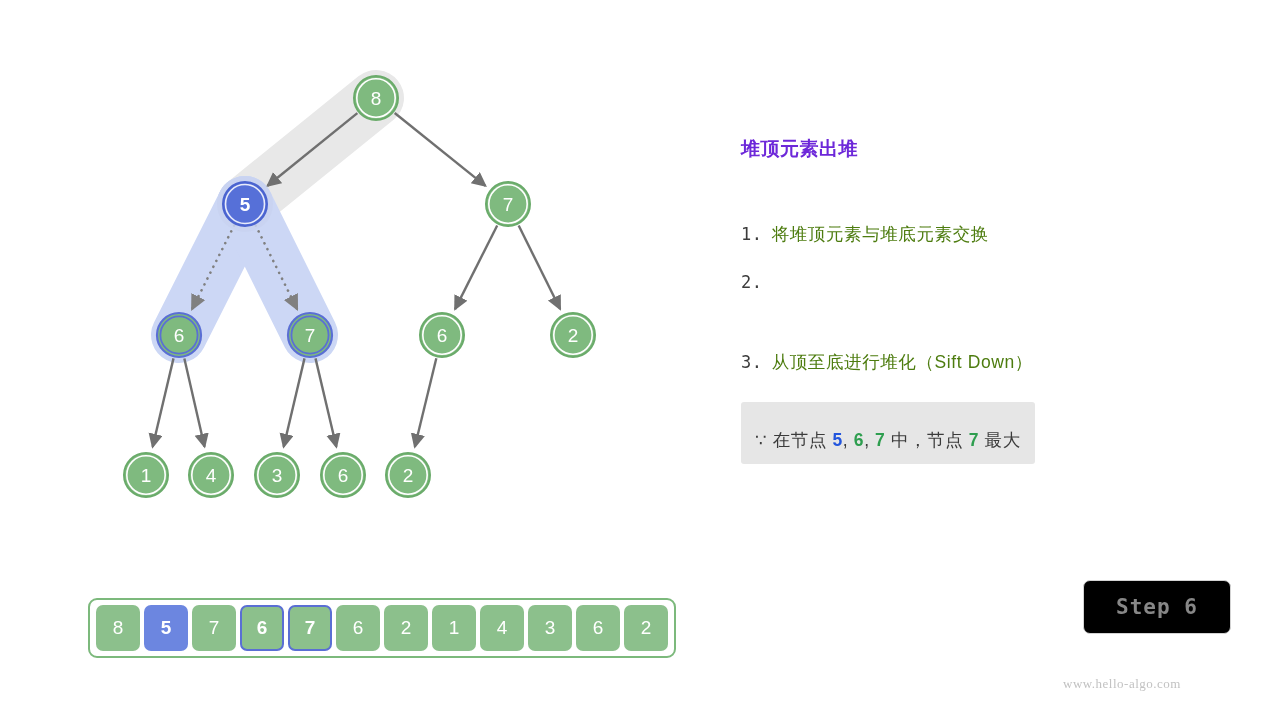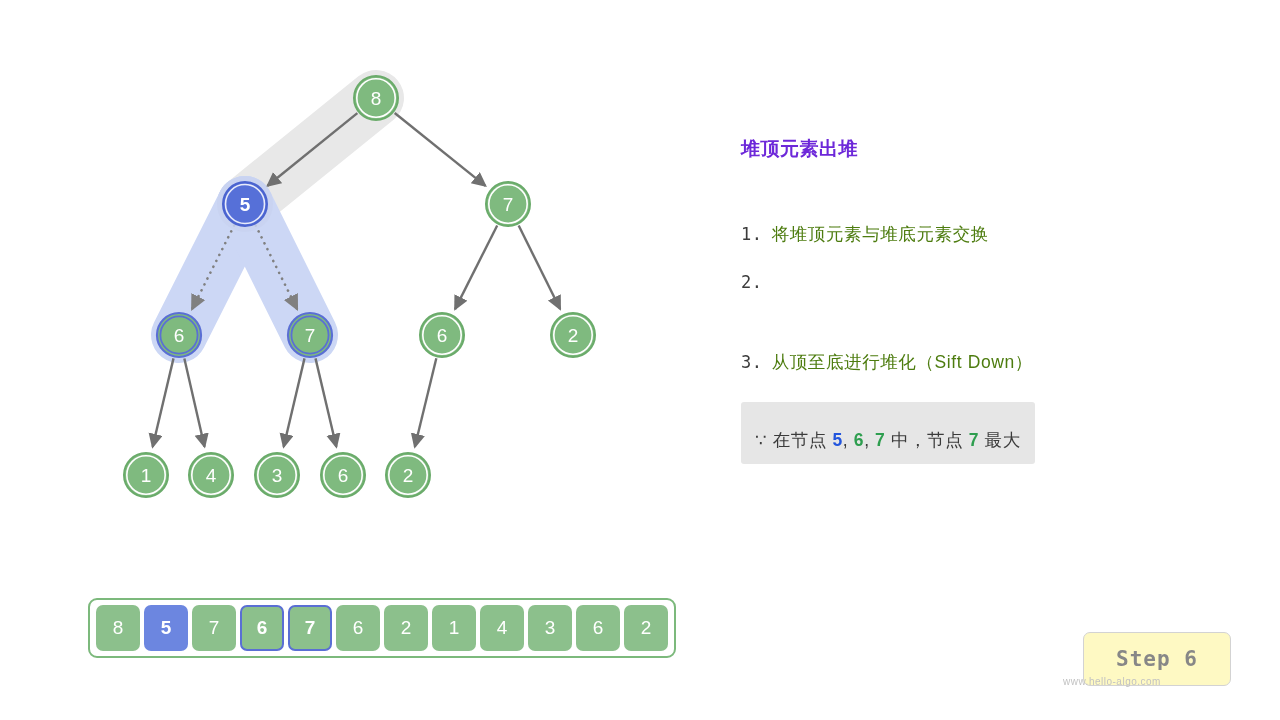--- a/index.html
+++ b/index.html
@@ -109,43 +109,43 @@
   }
   .cell.blue-border {
     border: 2px solid #5a6fd4;
     font-weight: bold;
   }
 
   
   .step-badge {
     position: absolute;
     left: 1083px;
-    top: 632px;
+    top: 580px;
     width: 146px;
     height: 52px;
     border: 1px solid #d3d3d3;
     border-radius: 7px;
-    background: #fef9c3;
+    background: #000000;
     display: flex;
     align-items: center;
     justify-content: center;
     font-family: "DejaVu Sans Mono", "Liberation Mono", monospace;
     font-size: 21px;
     font-weight: bold;
     color: #878787;
     letter-spacing: 1px;
   }
 
   
   .footer {
     position: absolute;
     left: 1063px;
     top: 676px;
-    font-family: Liberation Sans, sans-serif;
-    font-size: 10px;
+    font-family: Liberation Serif, serif;
+    font-size: 13px;
     color: #c2c2c2;
     letter-spacing: 0.5px;
   }
 </style>
 </head>
 <body>
 
 <svg id="tree-canvas" viewBox="0 0 700 560">
   <defs>
     <marker id="arrow-solid" markerWidth="7" markerHeight="7" refX="5.4" refY="3" orient="auto">

